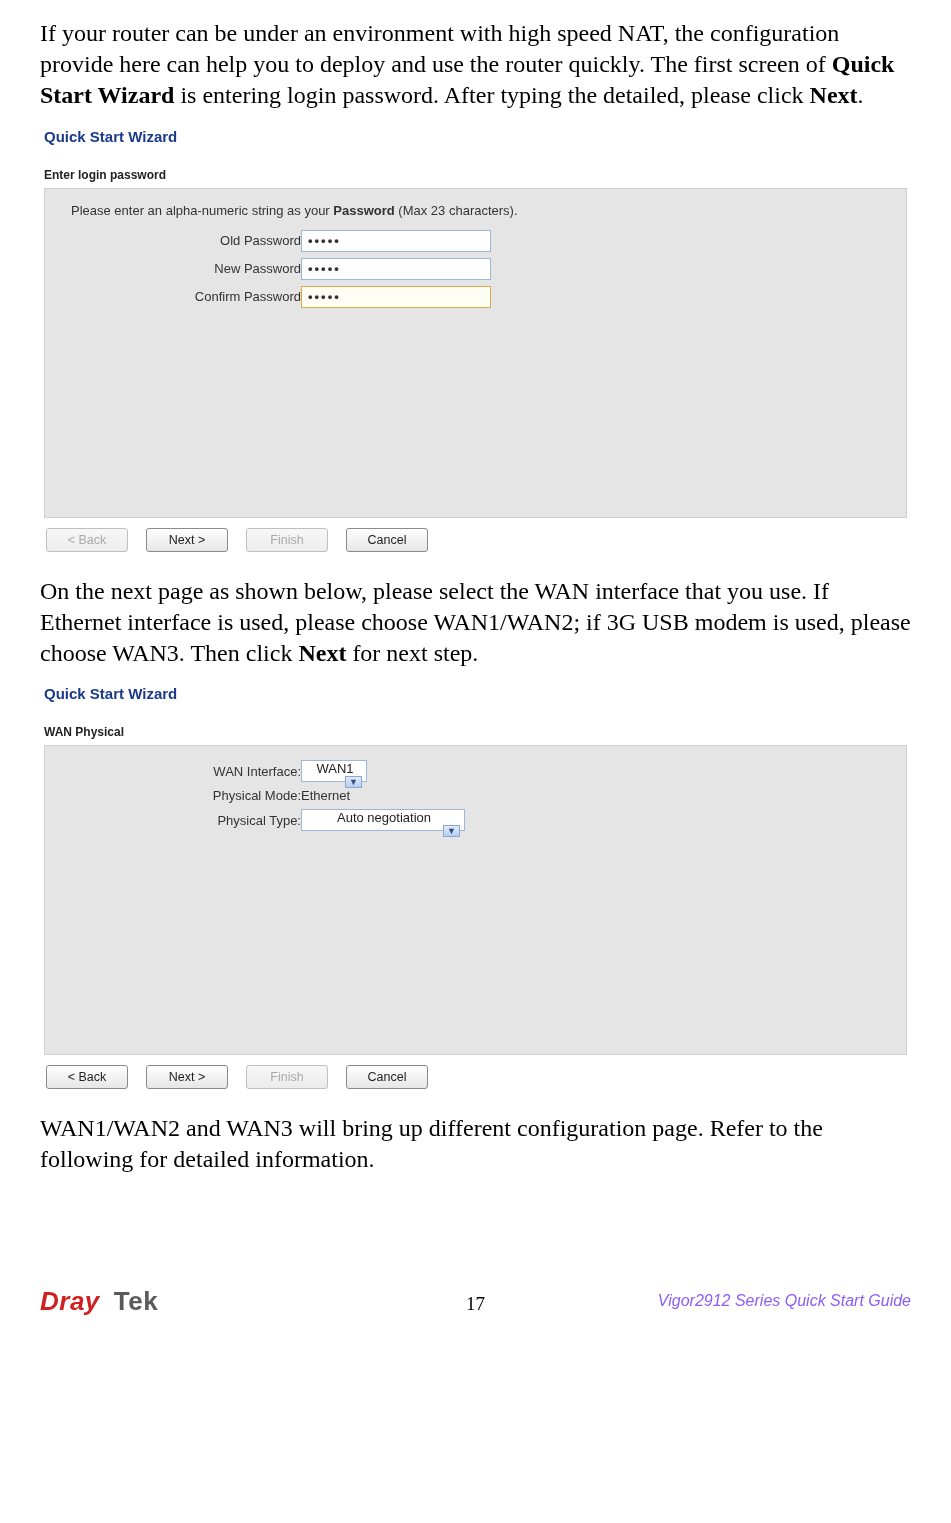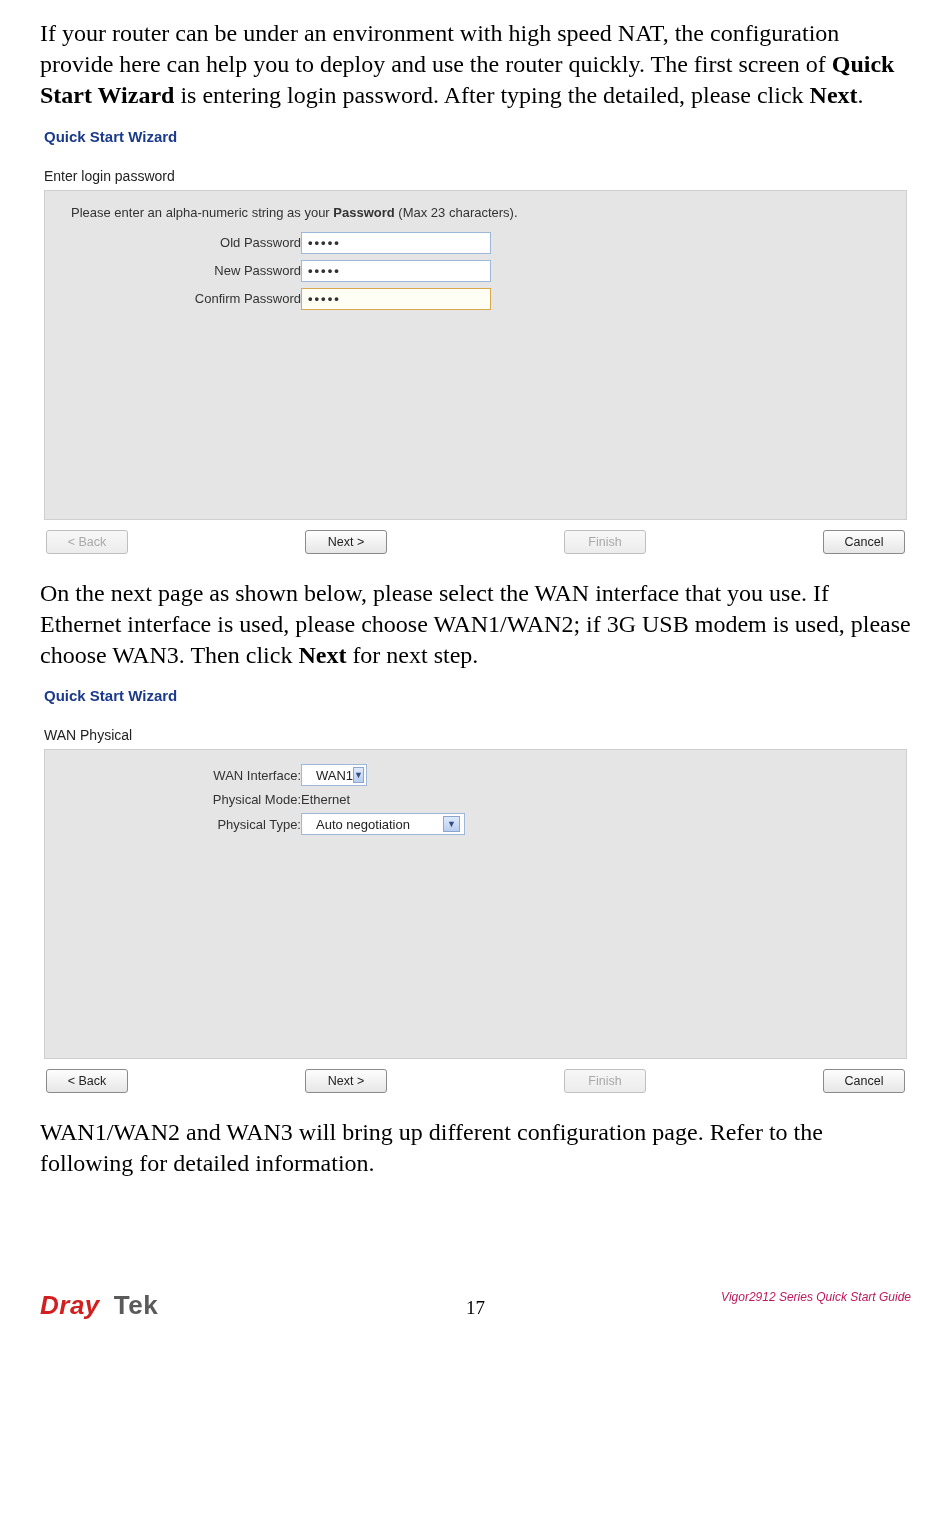--- a/index.html
+++ b/index.html
@@ -29,22 +29,22 @@
     font-size: 15px;
     padding: 6px 0 4px 0;
   }
   .hr {
     height: 1px;
     background: #c8c8c8;
     border-bottom: 1px solid #fff;
     margin-bottom: 14px;
   }
   .section-head {
-    font-weight: normal;
-    font-size: 14px;
+    font-weight: bold;
+    font-size: 12px;
     padding: 4px 0 6px 0;
   }
   .panel {
     border: 1px solid #cfcfcf;
     background: #e5e5e5;
     min-height: 330px;
     padding: 14px 16px 6px 26px;
     font-size: 13px;
     color: #333;
     position: relative;
@@ -68,65 +68,66 @@
   .txtbox {
     width: 170px; height: 22px;
     border: 1px solid #b5c6db;
     background: #fff;
   }
   .selbox {
     display: inline-flex; align-items: center;
     height: 22px;
     border: 1px solid #9db7d6;
     background: #fff;
-    padding: 0 4px 0 14px;
+    padding: 0 4px 0 6px;
     font-size: 13px;
     color: #222;
+    flex-direction: column;
   }
   .selbox.auto { width: 164px; }
   .selbox.wan { width: 66px; }
   .selbox .caret {
     margin-left: auto;
     width: 17px; height: 16px;
     background: linear-gradient(#dfeaff,#b9cdee);
     border:1px solid #8aa6d1;
     display:flex;align-items:center;justify-content:center;
     font-size:9px;color:#344d80;
   }
   .btnrow {
     display: flex;
-    justify-content: space-between;
+    justify-content: flex-start;
     gap: 18px;
     padding: 10px 2px 2px 2px;
   }
   .btn {
     min-width: 82px; height: 24px;
     padding: 0 14px;
     border: 1px solid #8a8a8a;
     border-radius: 3px;
     background: linear-gradient(#fefefe,#e6e6e6);
     font-size: 12.5px;
     color: #222;
     display: inline-flex; align-items:center; justify-content:center;
   }
   .btn.disabled { color: #a9a9a9; border-color:#bfbfbf; background: linear-gradient(#f7f7f7,#ececec);}
 
   .footer {
     position: relative;
     margin-top: 110px;
     display: flex;
-    align-items: flex-start;
+    align-items: center;
     justify-content: space-between;
     font-family: Arial, Helvetica, sans-serif;
   }
   .logo { display:flex; align-items:flex-end; font-weight:bold; font-size:26px; letter-spacing:0.5px;}
   .logo .d { color:#d21f1f; font-style:italic; }
   .logo .t { color:#5a5a5a; margin-left:14px;}
   .pagenum { font-family:"Times New Roman",serif; font-size:19px; position:absolute; left:50%; transform:translateX(-50%); bottom:2px;}
-  .guide { font-style: italic; font-size: 12px; color:#be185d;}
+  .guide { font-style: italic; font-size: 16px; color:#8b5cf6;}
 </style>
 </head>
 <body>
 
 <p class="para">
   <span>If your router can be under an environment with high speed NAT, the configuration provide here can help you to deploy and use the router quickly. The first screen of </span><span class="bold">Quick Start Wizard</span><span> is entering login password. After typing the detailed, please click </span><span class="bold">Next</span><span>.</span>
 </p>
 
 <div class="shot">
   <div class="wiz-title">Quick Start Wizard</div>

